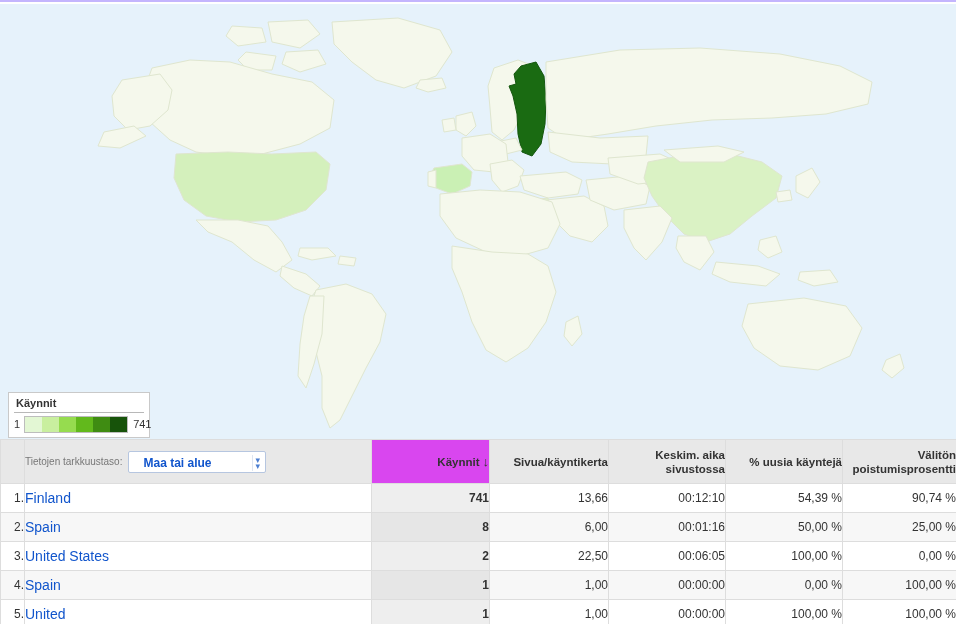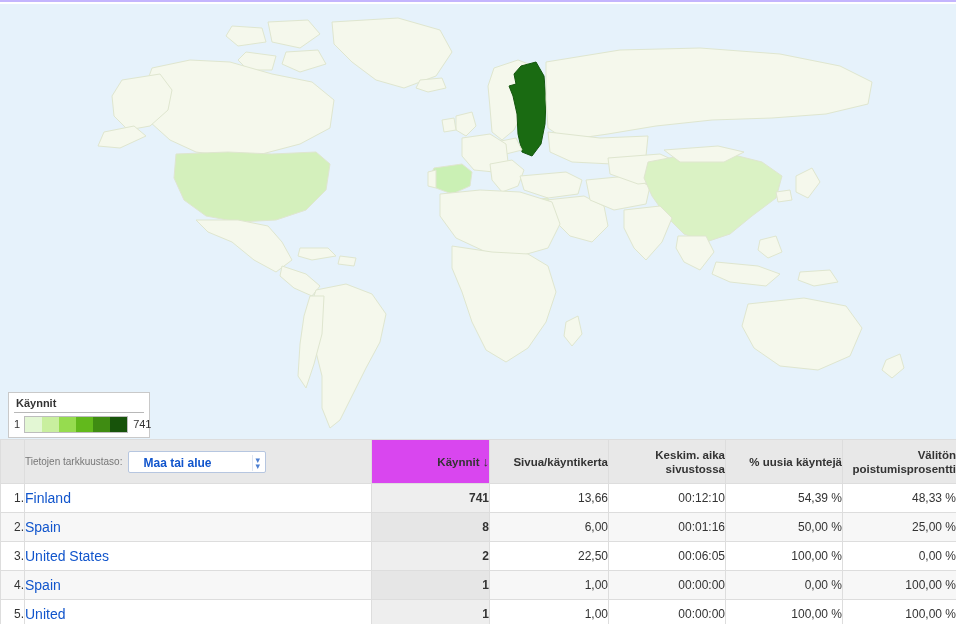--- a/index.html
+++ b/index.html
@@ -363,21 +363,21 @@
       <tbody>
         <tr class="odd">
           <td class="c-index">1.</td>
           <td class="c-dim">
             <a href="#">Finland</a>
           </td>
           <td class="c-sorted">741</td>
           <td>13,66</td>
           <td>00:12:10</td>
           <td>54,39 %</td>
-          <td>48,33 %</td>
+          <td>90,74 %</td>
         </tr>
         <tr class="even">
           <td class="c-index">2.</td>
           <td class="c-dim">
             <a href="#">Spain</a>
           </td>
           <td class="c-sorted">8</td>
           <td>6,00</td>
           <td>00:01:16</td>
           <td>50,00 %</td>

